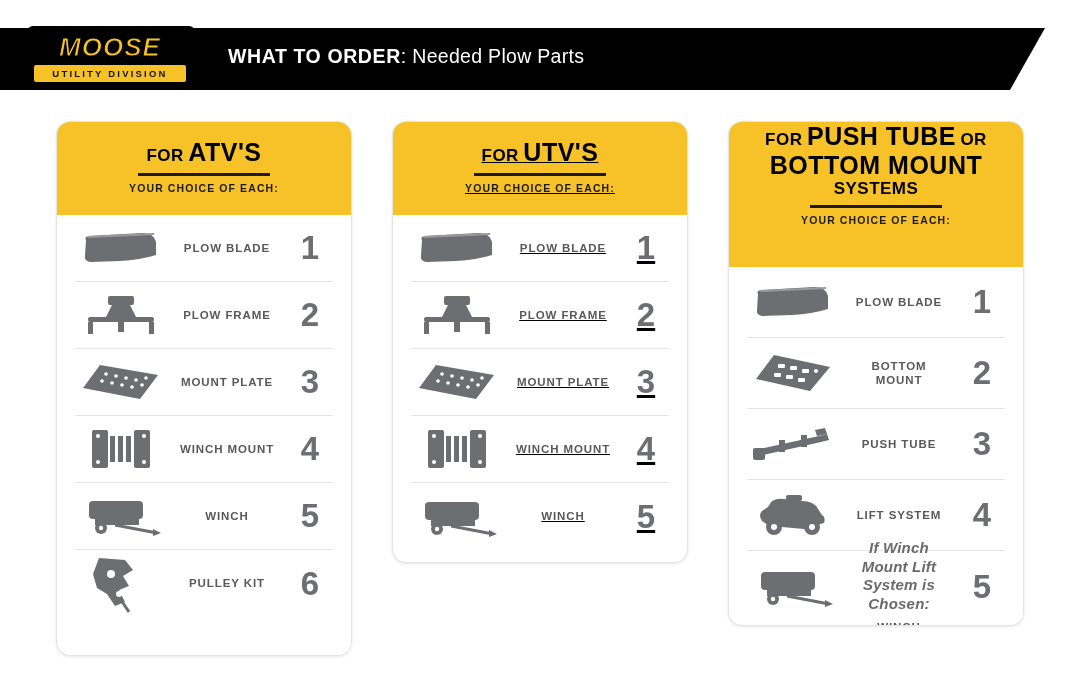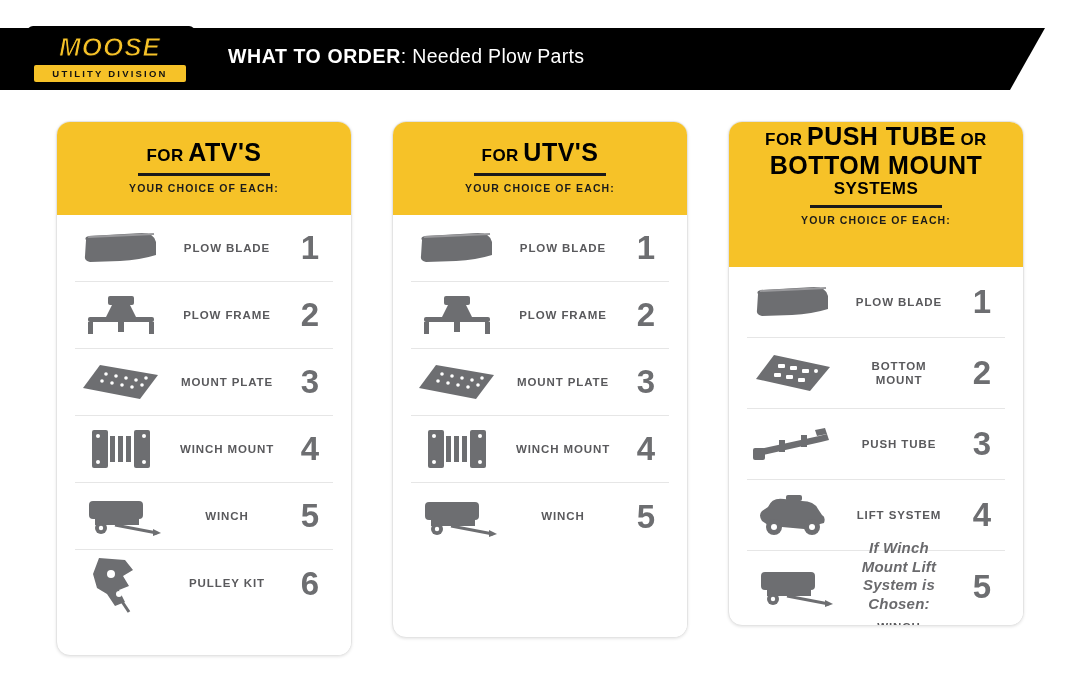--- a/index.html
+++ b/index.html
@@ -241,21 +241,21 @@
             </svg>
         </div>
         <div class="lbl">PULLEY KIT</div>
         <div class="num">6</div>
       </div>
 
     </div>
     <div class="notch" style="right:-17px; bottom:-17px;"></div>
   </div>
 
-  <div class="card card2" style="left:392px; top:121px; width:296px; height:517px;">
+  <div class="card card2" style="left:392px; top:121px; width:296px; height:442px;text-decoration:underline;">
     <div class="card-head" style="height:93px; padding-top:16px;">
       <div class="title">
         <span class="title-small">FOR</span>
         <span class="title-big">UTV'S</span>
       </div>
       <div class="rule"></div>
       <div class="choice">YOUR CHOICE OF EACH:</div>
     </div>
     <div class="card-body">
 

